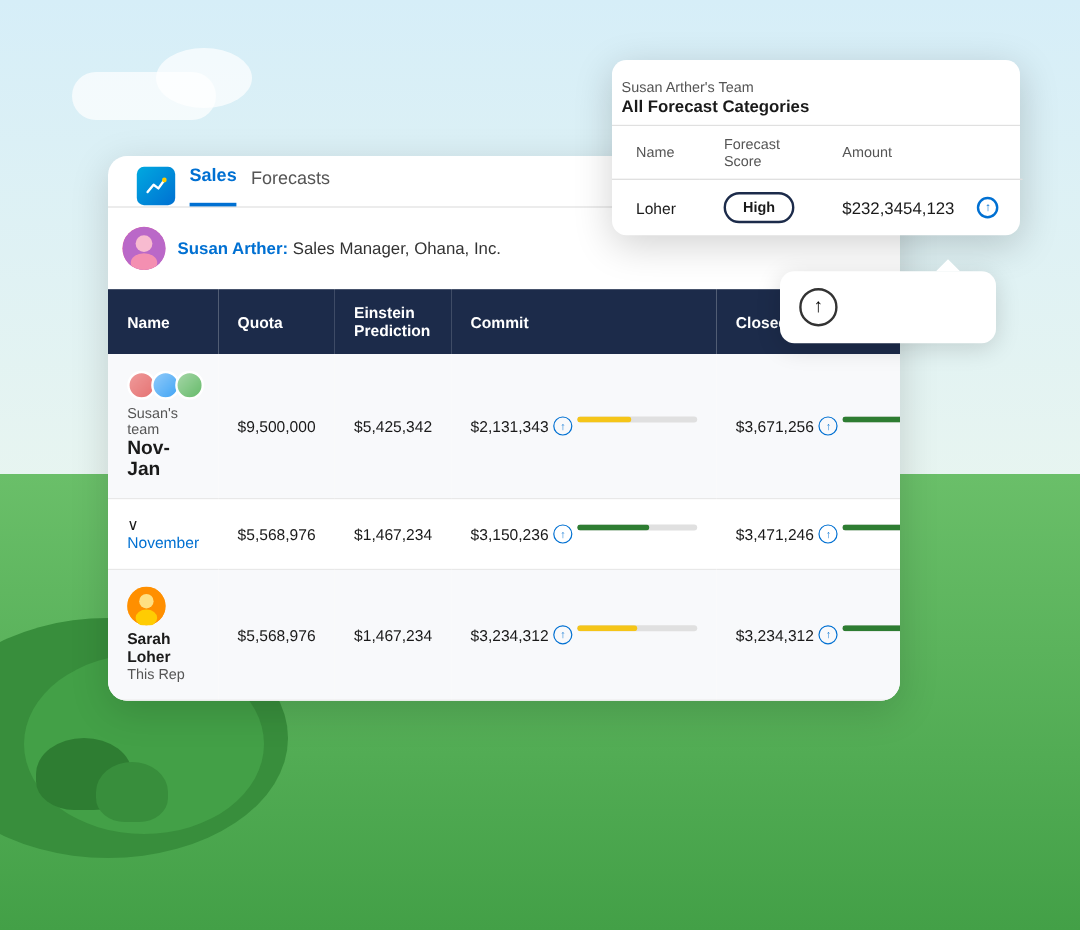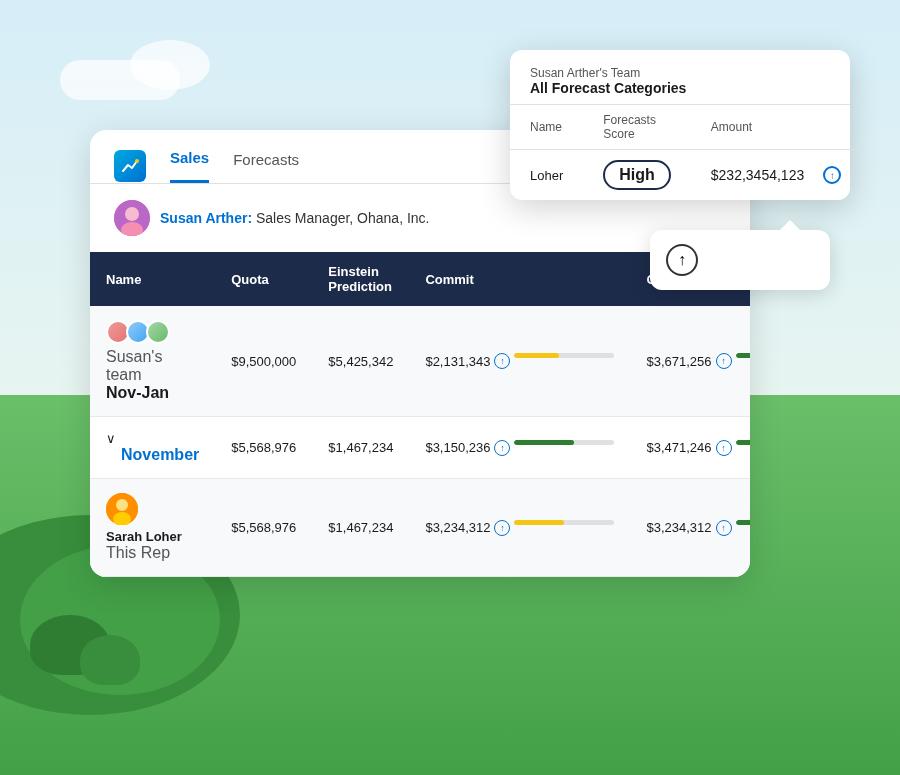--- a/index.html
+++ b/index.html
@@ -83,22 +83,22 @@
       border-radius: 16px;
       box-shadow: 0 8px 32px rgba(0,0,0,0.15);
       z-index: 10;
       overflow: hidden;
     }
 
     
     .tabs {
       display: flex;
       align-items: center;
-      padding: 19px 24px 0;
-      gap: 24px;
+      padding: 8px 24px 0;
+      gap: 12px;
       border-bottom: 1px solid #e0e0e0;
     }
     .tab-icon {
       width: 32px;
       height: 32px;
       background: linear-gradient(135deg, #00a9e0, #0070d2);
       border-radius: 6px;
       display: flex;
       align-items: center;
       justify-content: center;
@@ -118,21 +118,21 @@
     }
     .tab-label.inactive {
       color: #555;
       font-weight: 400;
     }
 
     
     .user-info {
       display: flex;
       align-items: center;
-      padding: 16px 24px;
+      padding: 16px 12px;
       gap: 10px;
     }
     .user-avatar {
       width: 36px;
       height: 36px;
       border-radius: 50%;
       background: linear-gradient(135deg, #f06292, #ba68c8);
       overflow: hidden;
       display: flex;
       align-items: center;
@@ -190,30 +190,29 @@
     }
     .avatar-small.a1 { background: linear-gradient(135deg, #ef9a9a, #e57373); }
     .avatar-small.a2 { background: linear-gradient(135deg, #90caf9, #42a5f5); }
     .avatar-small.a3 { background: linear-gradient(135deg, #a5d6a7, #66bb6a); }
 
     .row-name-main {
       font-weight: 700;
       font-size: 16px;
     }
     .row-name-sub {
-      font-size: 16px;
+      font-size: 12px;
       color: #555;
     }
 
     .november-link {
       color: #0070d2;
-      font-weight: 700;
-      font-size: 16px;
+      font-weight: 400;
+      font-size: 13px;
       cursor: pointer;
-      margin-left: 15px;
     }
     .chevron {
       display: inline-block;
       margin-right: 4px;
     }
 
     .amount-cell {
       display: flex;
       gap: 4px;
     }
@@ -272,21 +271,21 @@
       top: 50px;
       right: 50px;
       width: 340px;
       background: white;
       border-radius: 12px;
       box-shadow: 0 8px 32px rgba(0,0,0,0.18);
       z-index: 20;
       overflow: visible;
     }
     .popup-header {
-      padding: 16px 20px 8px;
+      padding: 16px 8px 8px;
       border-bottom: 1px solid #e0e0e0;
     }
     .popup-team-name {
       font-size: 12px;
       color: #555;
     }
     .popup-title {
       font-size: 14px;
       font-weight: 700;
       color: #1a1a1a;
@@ -307,21 +306,21 @@
       padding: 10px 20px;
       font-size: 13px;
       color: #1a1a1a;
     }
     .high-badge {
       display: inline-block;
       padding: 4px 14px;
       border: 2px solid #1c2b4a;
       border-radius: 20px;
       font-weight: 700;
-      font-size: 16px;
+      font-size: 12px;
       color: #1a1a1a;
       text-align: right;
     }
     .amount-with-arrow {
       display: flex;
       align-items: center;
       gap: 19px;
       font-size: 14px;
       font-weight: 500;
     }
@@ -392,21 +391,21 @@
 
 <div class="popup-card">
   <div class="popup-header">
     <div class="popup-team-name">Susan Arther's Team</div>
     <div class="popup-title">All Forecast Categories</div>
   </div>
   <table class="popup-table">
     <thead>
       <tr>
         <th>Name</th>
-        <th>Forecasts Score</th>
+        <th>Forecast Score</th>
         <th>Amount</th>
       </tr>
     </thead>
     <tbody>
       <tr>
         <td>Loher</td>
         <td>
           <span class="high-badge">High</span>
         </td>
         <td>

